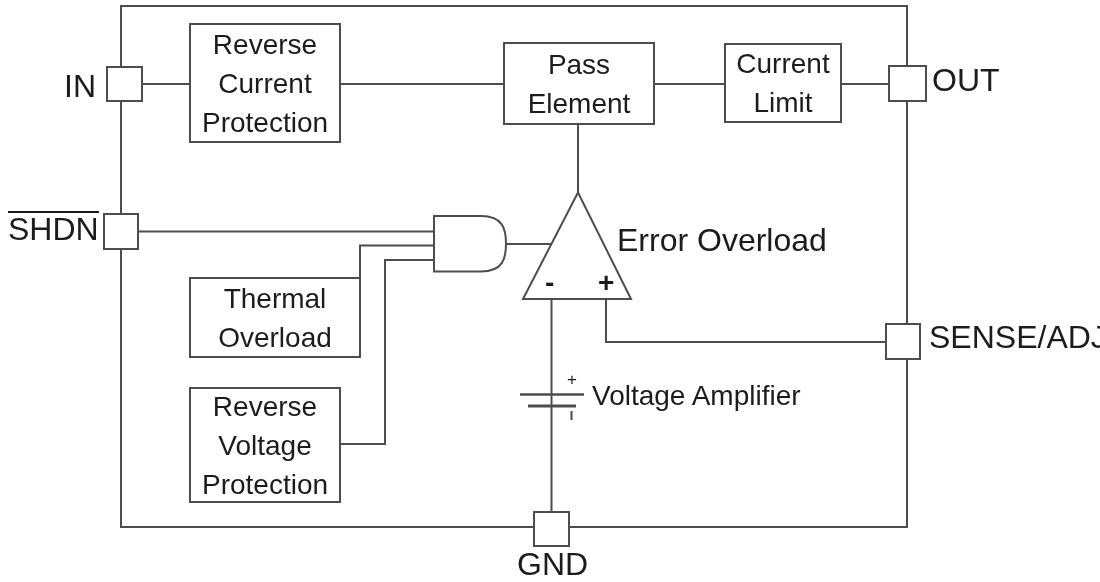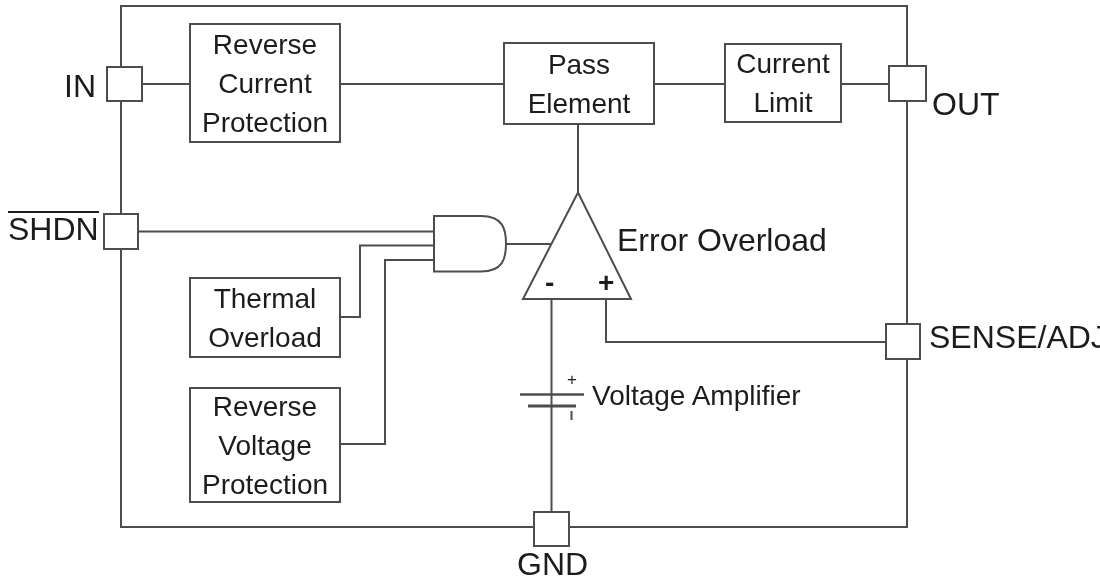--- a/index.html
+++ b/index.html
@@ -90,33 +90,33 @@
 Protection</span>
   </div>
   <div class="block" style="left:503px; top:42px; width:152px; height:83px;align-items:flex-end;">
     <span class="block-label">Pass
 Element</span>
   </div>
   <div class="block" style="left:724px; top:43px; width:118px; height:80px;">
     <span class="block-label">Current
 Limit</span>
   </div>
-  <div class="block" style="left:189px; top:277px; width:152px; height:81px;">
+  <div class="block" style="left:189px; top:277px; width:172px; height:81px;">
     <span class="block-label">Thermal
 Overload</span>
   </div>
   <div class="block" style="left:189px; top:387px; width:152px; height:116px;">
     <span class="block-label">Reverse
 Voltage
 Protection</span>
   </div>
 
   <div class="lbl" style="left:64px; top:70px;">IN</div>
   <div class="lbl overline" style="left:8px; top:211px;">SHDN</div>
-  <div class="lbl" style="left:932px; top:64px;margin-top:24px;">OUT</div>
+  <div class="lbl" style="left:932px; top:64px;">OUT</div>
   <div class="lbl" style="left:929px; top:321px;">SENSE/ADJ</div>
   <div class="lbl" style="left:517px; top:548px;">GND</div>
 
   <div class="lbl" style="left:617px; top:224px;">Error Overload</div>
   <div class="lbl lbl-sm" style="left:592px; top:382px;">Voltage Amplifier</div>
   <div class="sign" style="left:545px; top:269px;">-</div>
   <div class="sign" style="left:598px; top:269px;">+</div>
   <div class="batt-sign" style="left:567px; top:371px;">+</div>
 
 </div>

